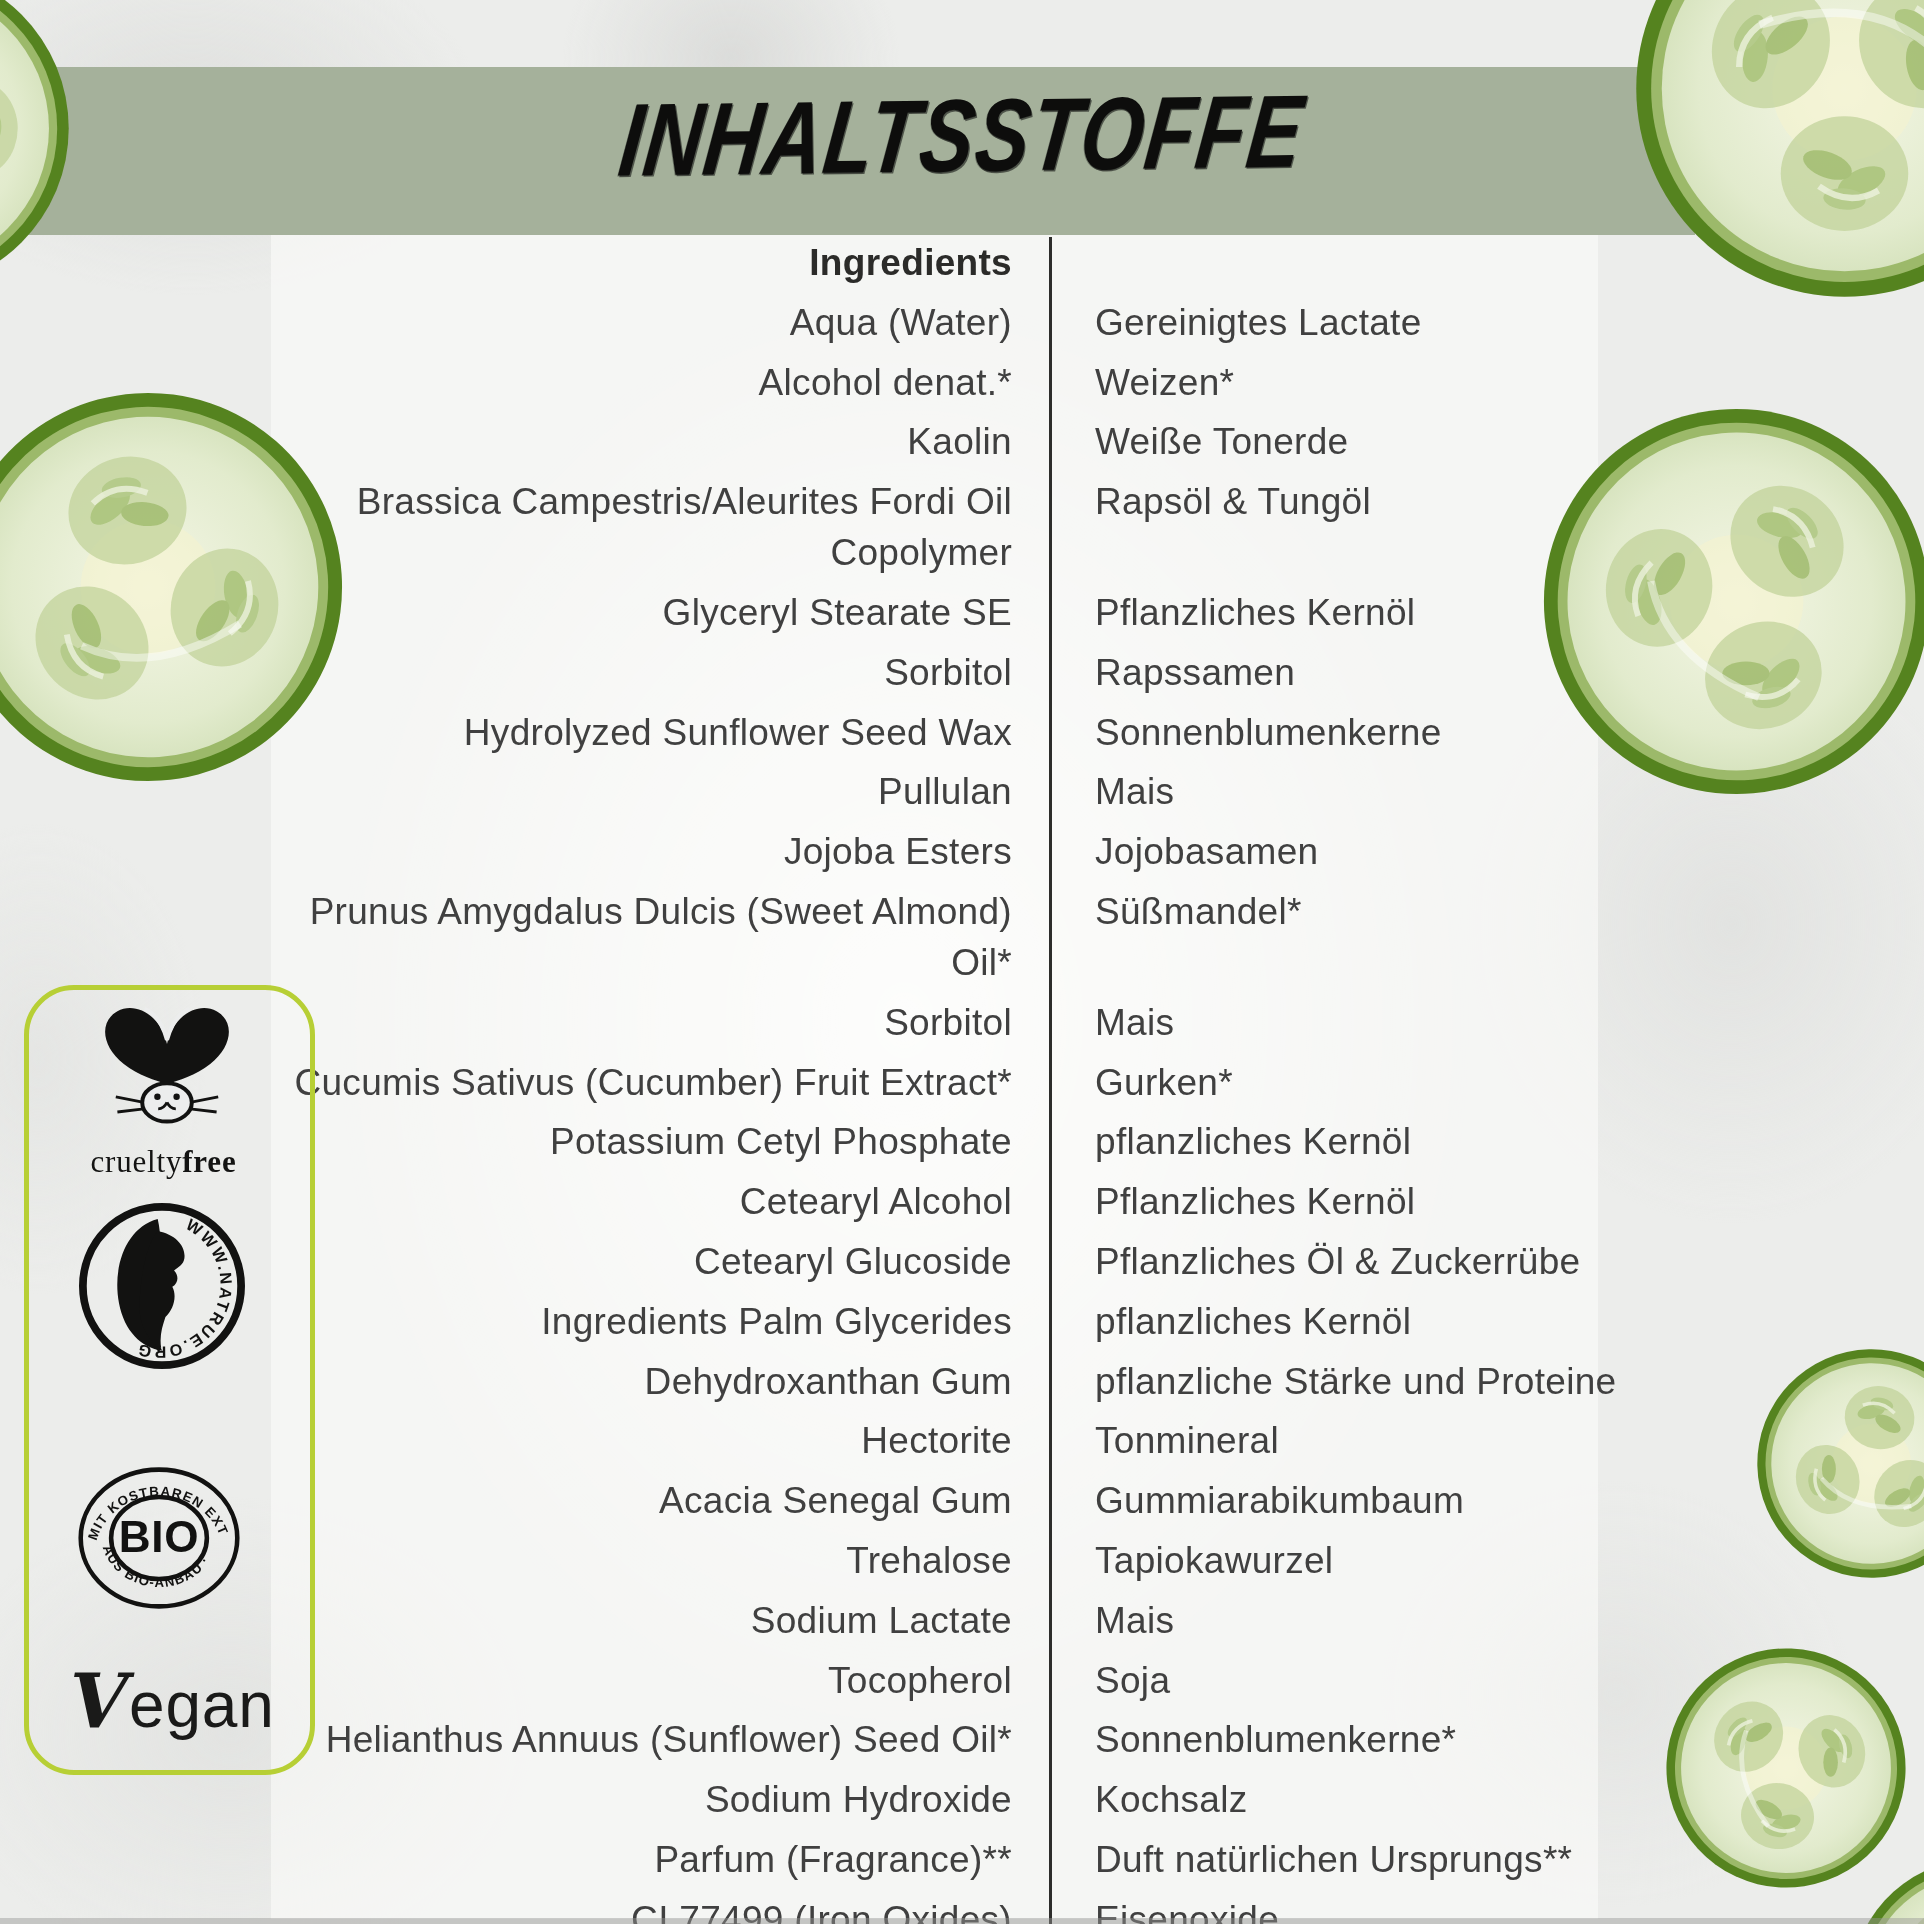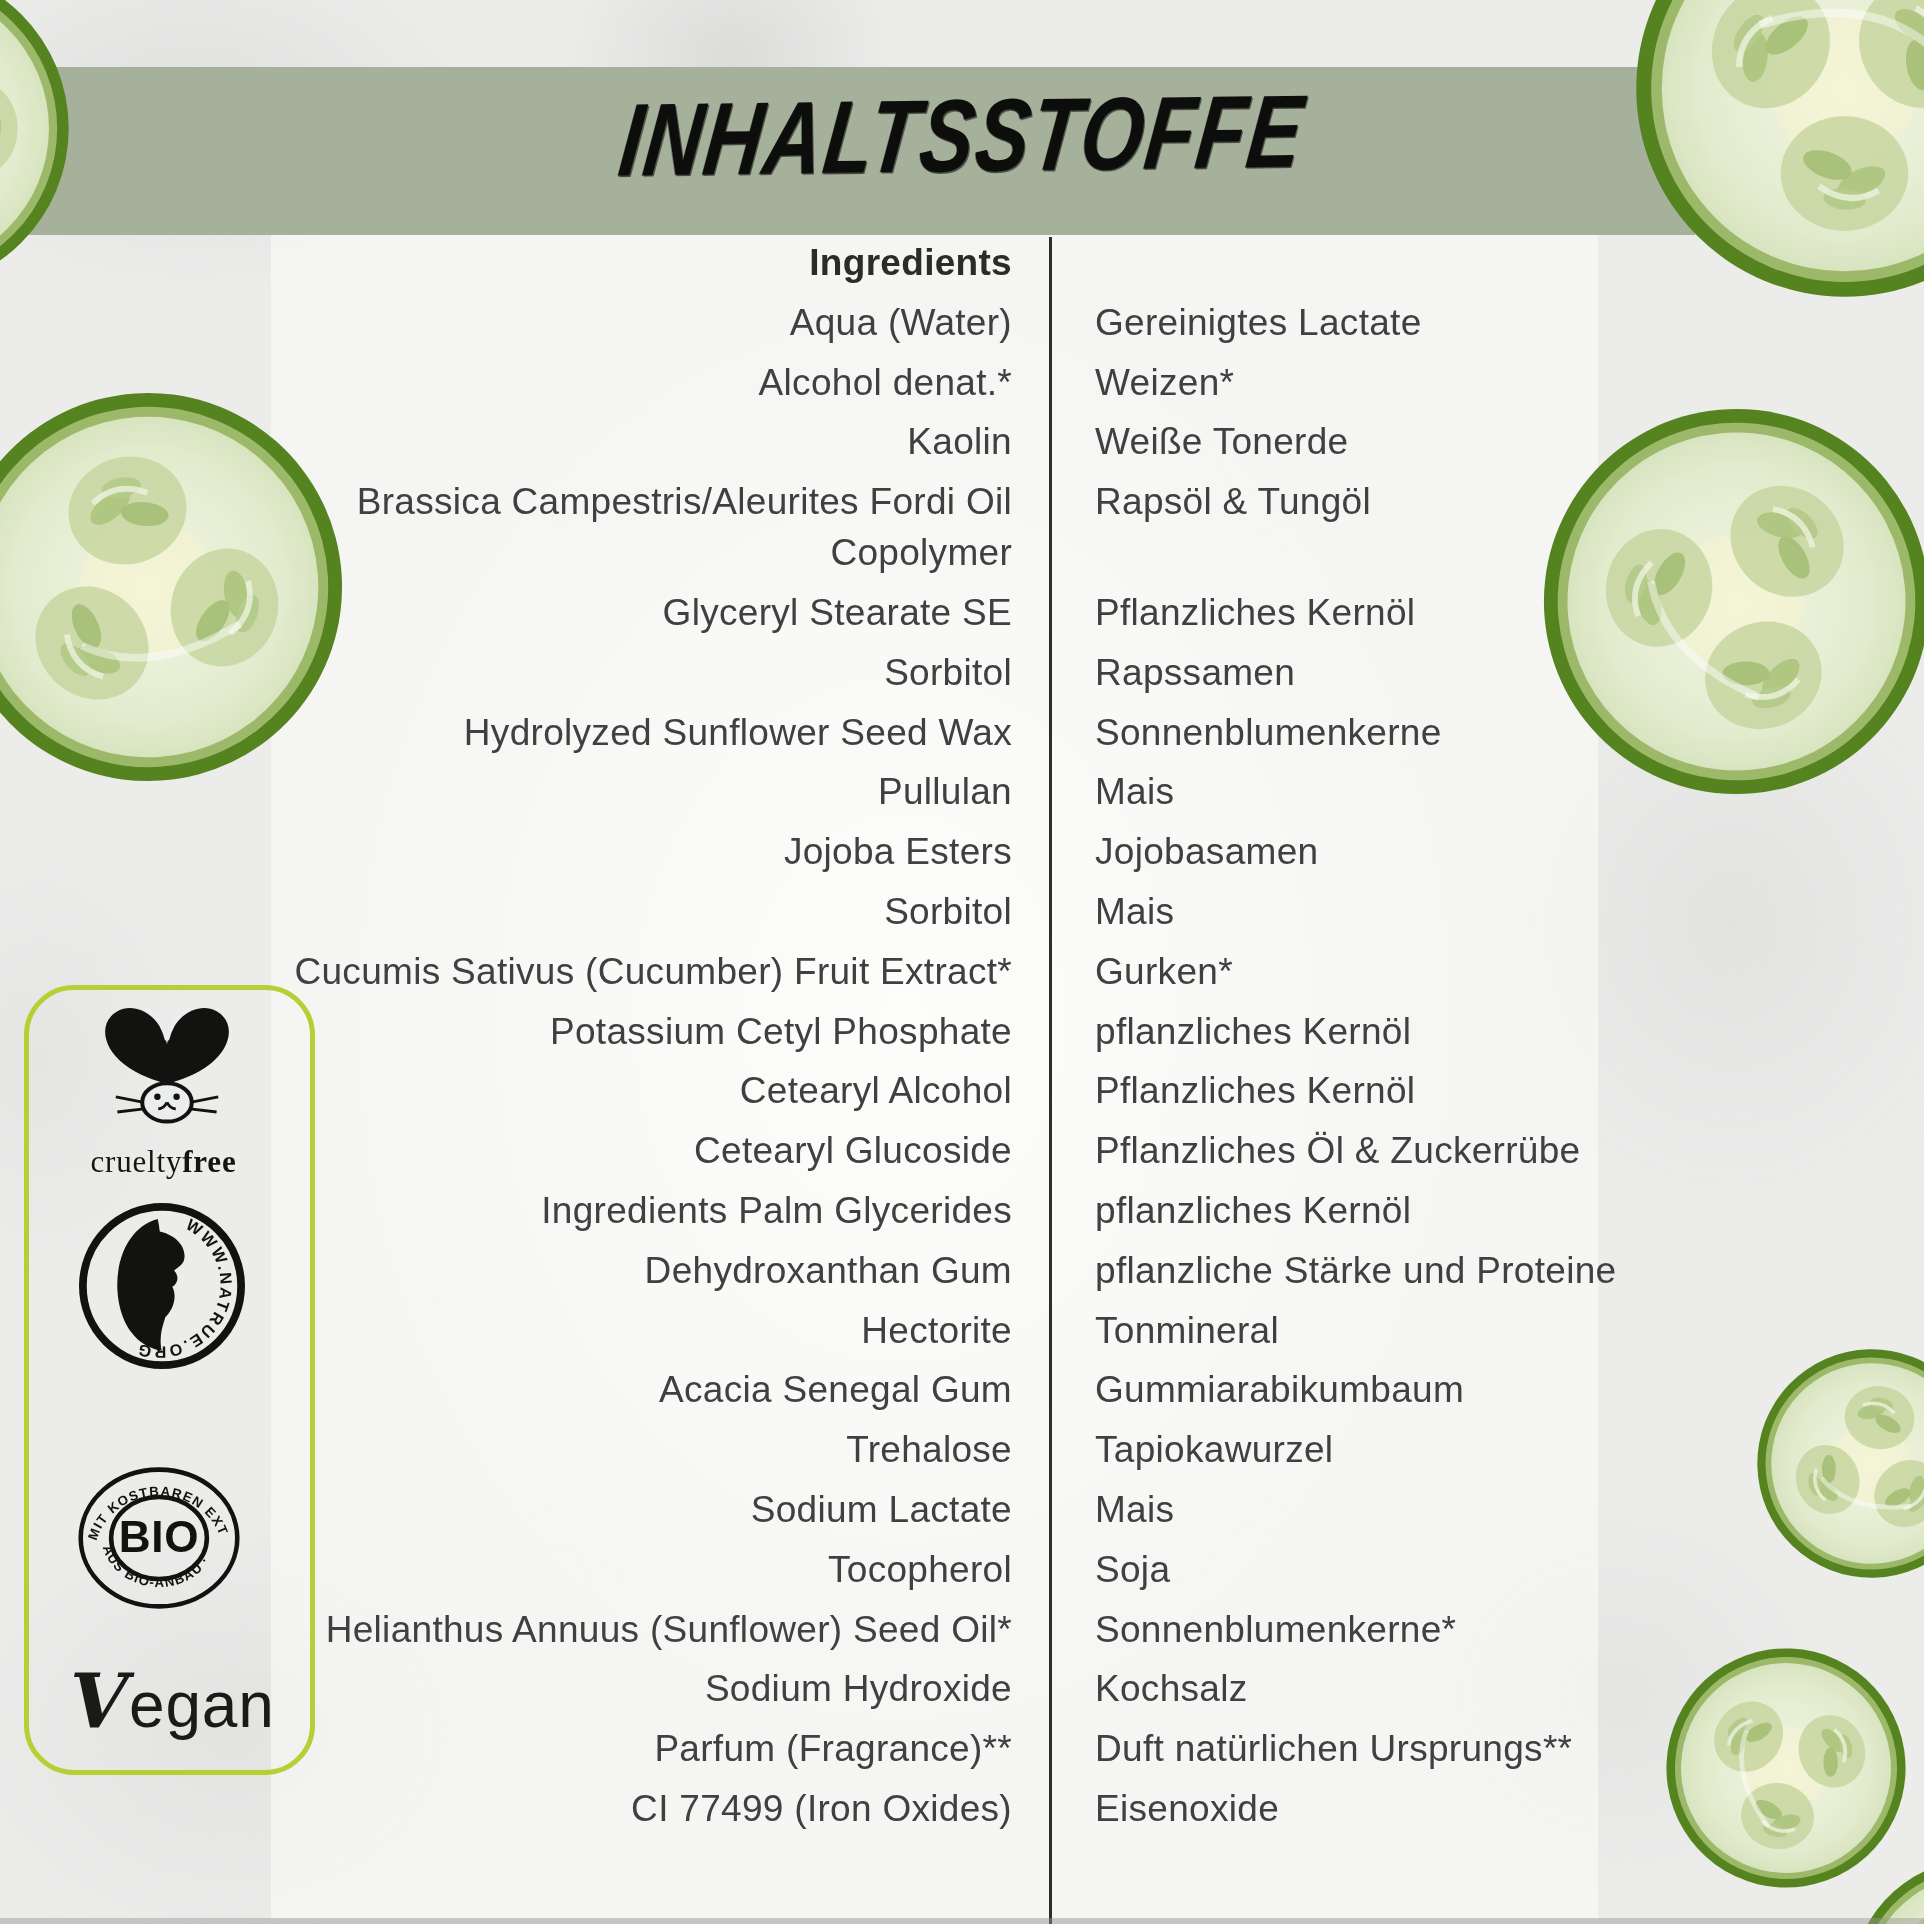--- a/index.html
+++ b/index.html
@@ -162,20 +162,25 @@
   <div class="row">
     <div class="cell-l">Pullulan</div>
     <div class="cell-r">Mais</div>
   </div>
 
   <div class="row">
     <div class="cell-l">Jojoba Esters</div>
     <div class="cell-r">Jojobasamen</div>
   </div>
 
+  <div class="row">
+    <div class="cell-l">Prunus Amygdalus Dulcis (Sweet Almond)
+Oil*</div>
+    <div class="cell-r">Süßmandel*</div>
+  </div>
 
   <div class="row">
     <div class="cell-l">Sorbitol</div>
     <div class="cell-r">Mais</div>
   </div>
 
   <div class="row">
     <div class="cell-l">Cucumis Sativus (Cucumber) Fruit Extract*</div>
     <div class="cell-r">Gurken*</div>
   </div>

